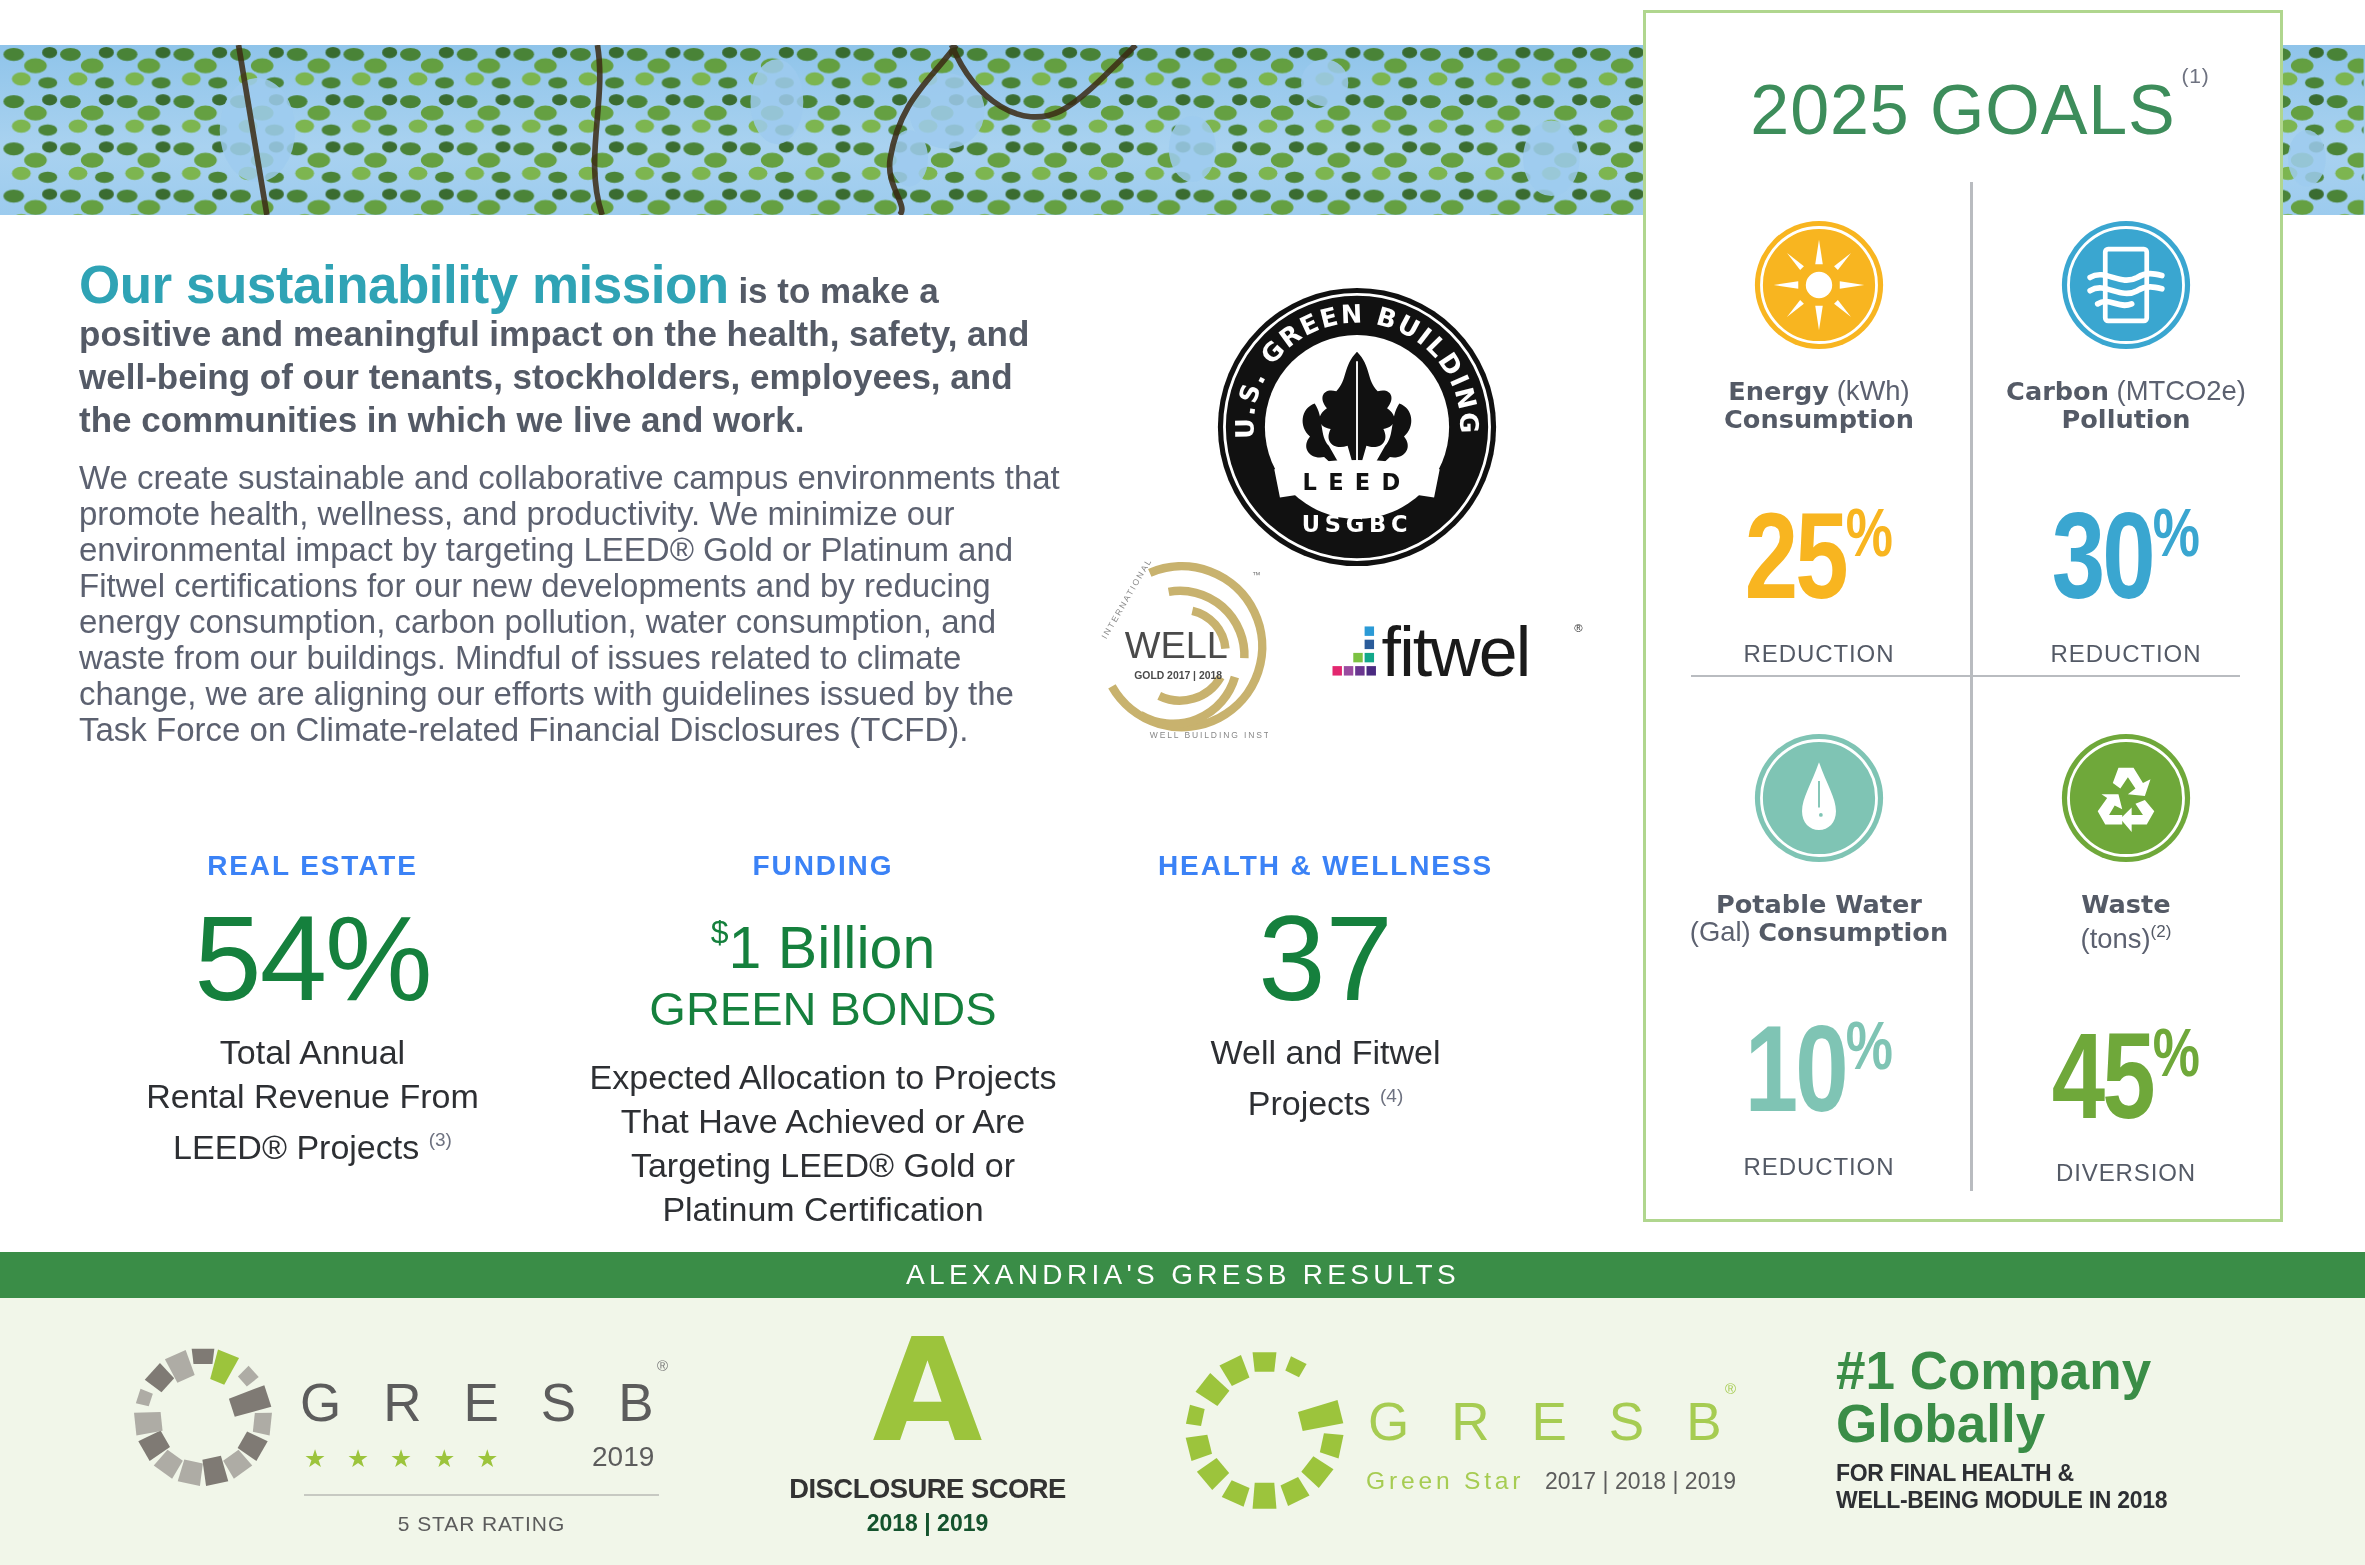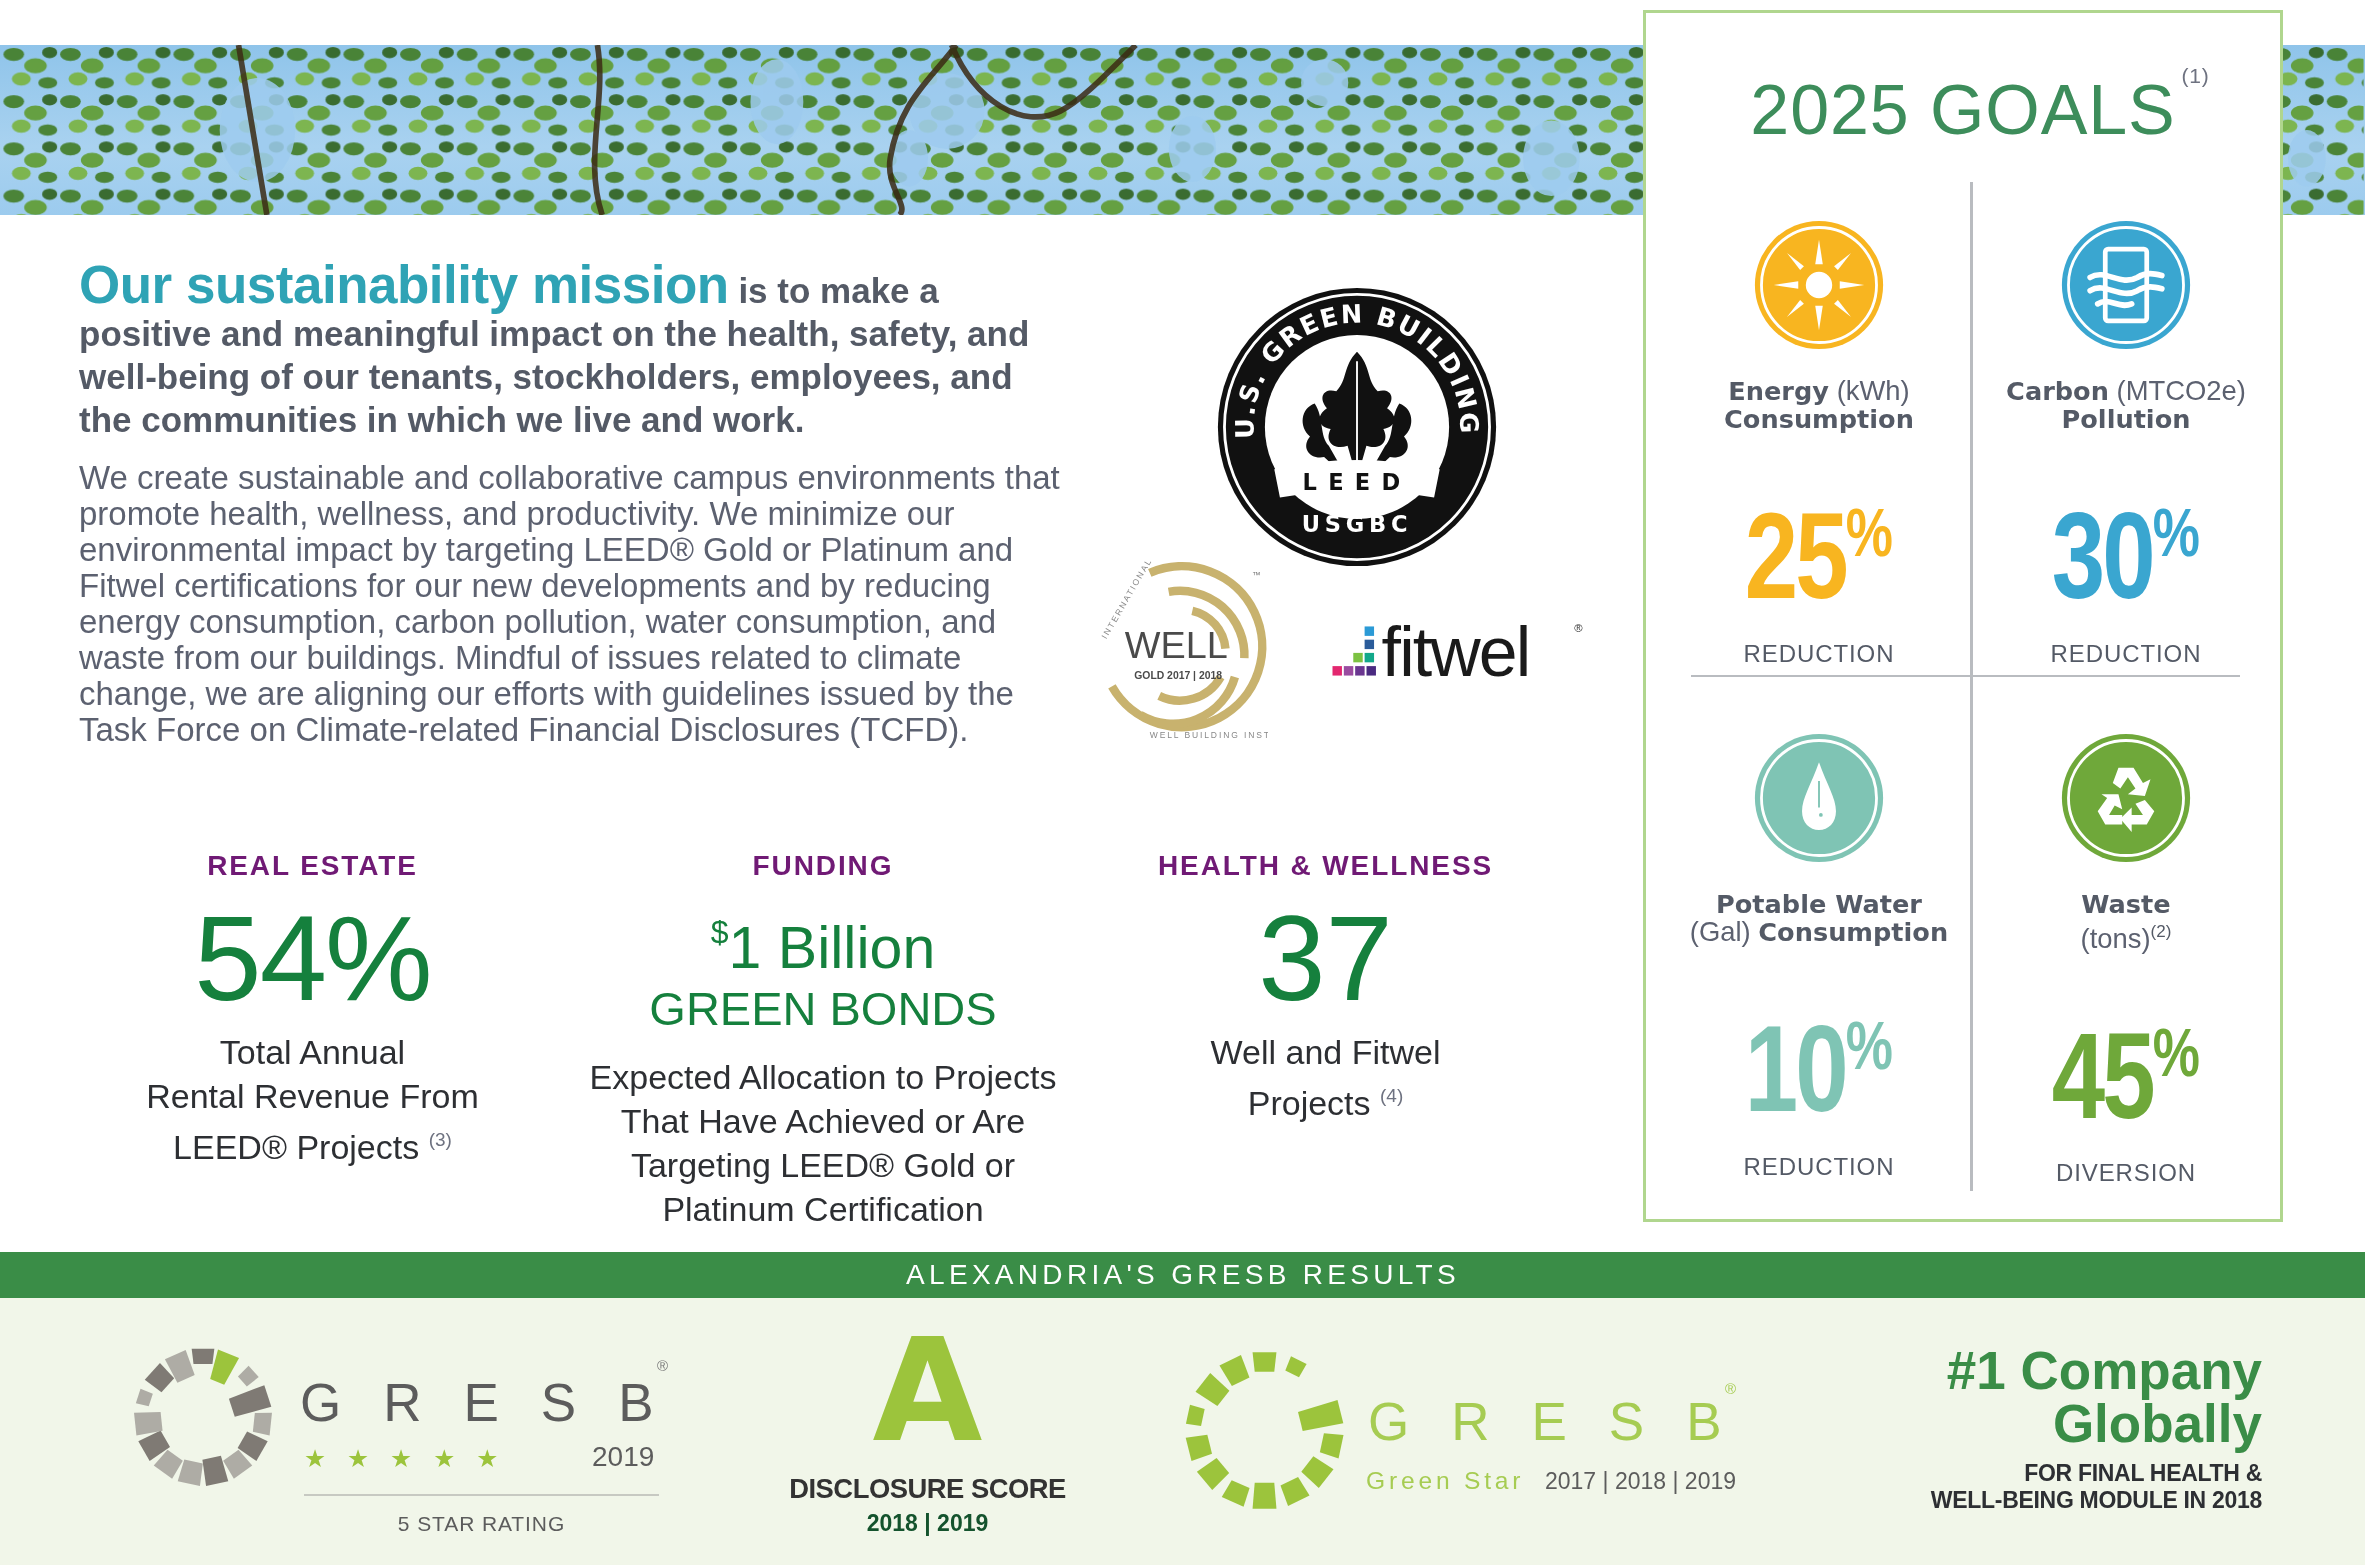--- a/index.html
+++ b/index.html
@@ -17,21 +17,21 @@
   .mission-lead .hl { color: #2fa3b5; font-size: 53px; letter-spacing: -0.5px; }
   .mission-body { margin-top: 19px; font-size: 33px; line-height: 36px; color: #5c6170; font-weight: normal; width: 984px; }
 
   
   .leed { position: absolute; left: 1216px; top: 286px; width: 282px; height: 282px; }
   .well { position: absolute; left: 1093px; top: 554px; width: 175px; height: 194px; }
   .fitwel { position: absolute; left: 1332px; top: 617px; width: 256px; height: 85px; }
 
   
   .stat { position: absolute; text-align: center; }
-  .stat-label { font-size: 28px; font-weight: bold; letter-spacing: 1.9px; color: #701a75; }
+  .stat-label { font-size: 28px; font-weight: bold; letter-spacing: 1.9px; color: #3b82f6; }
   .stat-big { color: #15803d; font-weight: normal; }
   .stat-desc { font-size: 34px; line-height: 44px; color: #2d2f33; }
   .stat-desc sup { font-size: 19px; color: #6e7280; vertical-align: 13.2px; }
   .stat-re { left: 114px; top: 850px; width: 397px; }
   .stat-re .stat-big { font-size: 121px; line-height: 123px; margin-top: 15px; letter-spacing: -1.9px; }
   .stat-re .stat-desc { margin-top: 9.5px; }
   .stat-fund { left: 558px; top: 850px; width: 530px; }
   .stat-fund .amount { font-size: 59px; line-height: 66px; margin-top: 17px; }
   .stat-fund .amount sup { font-size: 32px; vertical-align: 24.6px; }
   .stat-fund .bonds { font-size: 47px; line-height: 55px; }
@@ -73,21 +73,21 @@
   .gresb1 .rating { position: absolute; left: 172px; width: 355px; top: 168px; text-align: center; font-size: 21px; color: #5c5c5c; letter-spacing: 0.9px; }
   .disclosure { position: absolute; left: 776px; top: 1334px; width: 303px; text-align: center; }
   .disclosure .grade { font-size: 142px; line-height: 114px; font-weight: bold; color: #9cc43c; font-family: "DejaVu Sans", sans-serif; }
   .disclosure .dlabel { margin-top: 24.6px; font-size: 27.4px; font-weight: bold; color: #333; letter-spacing: -0.5px; }
   .disclosure .dyears { margin-top: 5.7px; font-size: 23px; font-weight: bold; color: #14532d; }
   .gresb2 { position: absolute; left: 1183px; top: 1353px; width: 568px; height: 170px; }
   .gresb2 .word { position: absolute; left: 185px; top: 38px; font-size: 53px; letter-spacing: 42px; color: #a6cc52; }
   .gresb2 .reg { position: absolute; left: 542px; top: 26.5px; font-size: 15px; color: #a6cc52; }
   .gresb2 .gs { position: absolute; left: 183px; top: 114px; font-size: 24.6px; color: #a6cc52; letter-spacing: 3.8px; }
   .gresb2 .yrs { position: absolute; left: 362px; top: 115px; font-size: 23px; color: #5c5c5c; text-align: right; }
-  .company { position: absolute; left: 1836px; top: 1344px; width: 426px; text-align: right; }
+  .company { position: absolute; left: 1836px; top: 1344px; width: 426px; text-align: left; }
   .company .c1 { font-size: 53px; line-height: 53px; font-weight: bold; color: #3a8d47; }
   .company .c2 { margin-top: 9.5px; font-size: 23px; line-height: 27.4px; font-weight: bold; color: #2d2f33; letter-spacing: -0.3px; }
 </style>
 </head>
 <body>
 
 <div class="banner">
   <svg width="2366" height="170" viewBox="0 0 2500 180">
     <defs>
       <pattern id="leaves" width="60" height="50" patternUnits="userSpaceOnUse">

